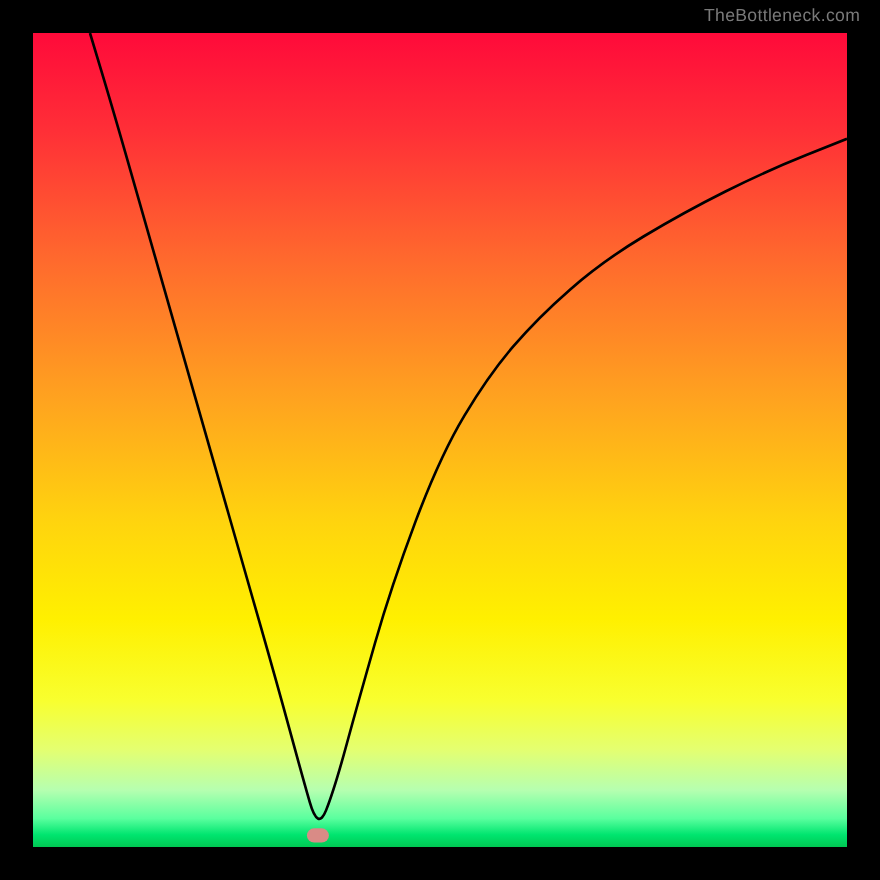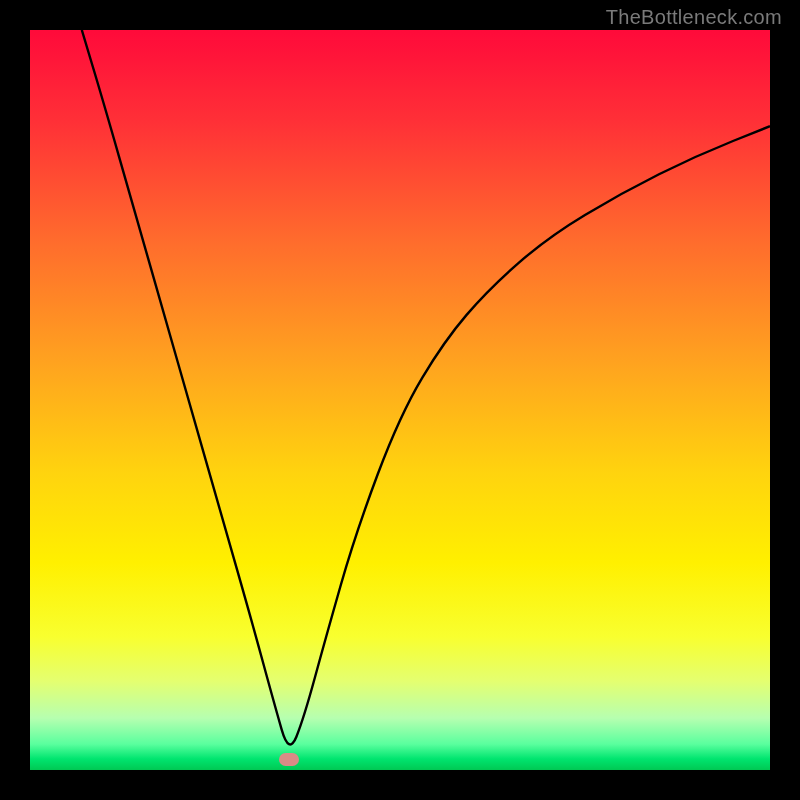--- a/index.html
+++ b/index.html
@@ -2,21 +2,21 @@
 <html><head>
 <meta charset="utf-8">
 <style>
   * { margin: 0; padding: 0; box-sizing: border-box; }
   body { width: 800px; height: 800px; background: #000; position: relative; font-family: Arial, sans-serif; }
   .watermark {
     position: absolute;
     top: 6px;
     right: 18px;
     color: #7a7a7a;
-    font-size: 20px;
+    font-size: 16px;
     font-weight: 500;
     letter-spacing: 0.3px;
   }
   .plot-area {
     position: absolute;
     left: 30px;
     top: 30px;
     width: 740px;
     height: 740px;
     overflow: hidden;

